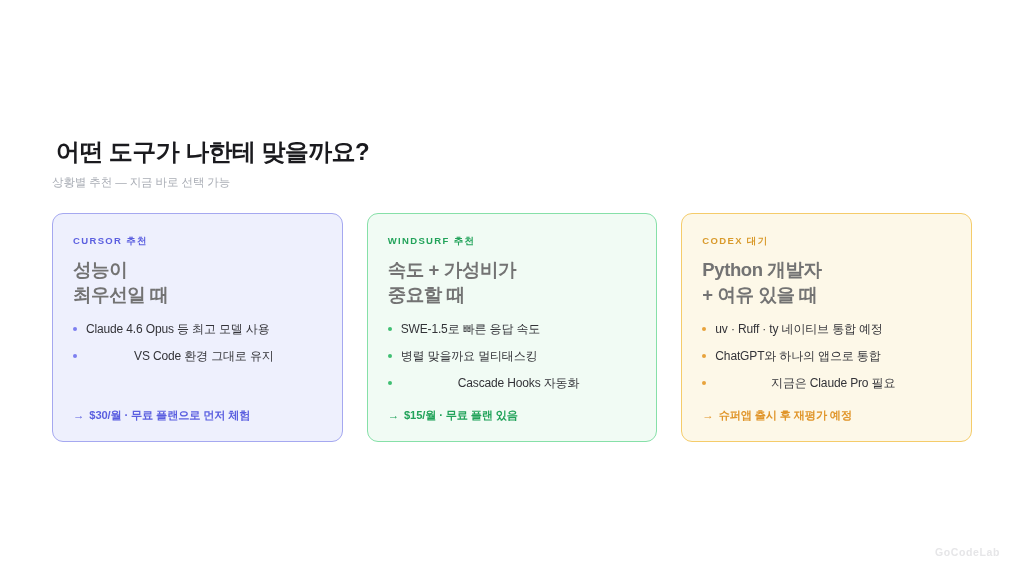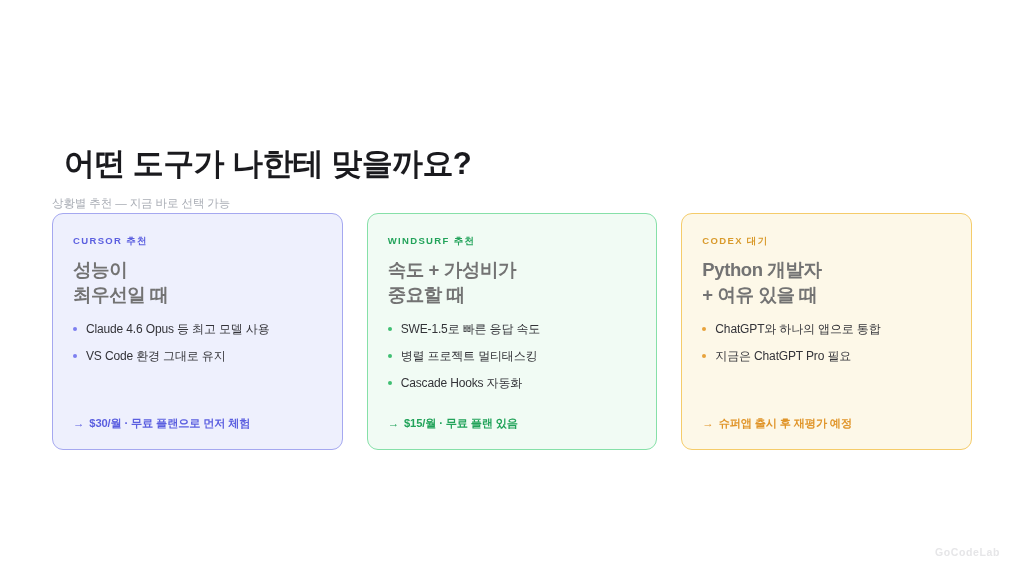--- a/index.html
+++ b/index.html
@@ -22,22 +22,22 @@
   }
 
   
   .header {
     position: absolute;
     left: 52px;
     top: 134px;
     width: 900px;
   }
   .page-title {
-    margin: 12px;
-    font-size: 31px;
+    margin: 4px;
+    font-size: 24px;
     line-height: 1.18;
     font-weight: 700;
     letter-spacing: -0.6px;
     color: #1a1a1e;
     white-space: nowrap;
   }
   .page-subtitle {
     margin: 8px 0 12px 0;
     font-size: 11.5px;
     line-height: 1.4;
@@ -111,21 +111,21 @@
   .bullet {
     position: relative;
     padding-left: 13px;
     font-size: 12px;
     line-height: 1.42;
     letter-spacing: -0.15px;
     color: #333338;
     margin-bottom: 10px;
     white-space: nowrap;
   }
-  .bullet:last-child { margin-bottom: 8px; }
+  .bullet:last-child { margin-bottom: 0; text-align: center; }
   .bullet .dot {
     position: absolute;
     left: 0;
     top: 6px;
     width: 4px;
     height: 4px;
     border-radius: 50%;
     display: block;
   }
   .card-purple .bullet .dot { background: #7c7ff0; }
@@ -199,45 +199,49 @@
       <div class="eyebrow">WINDSURF 추천</div>
       <div class="card-heading">속도 + 가성비가
 중요할 때</div>
       <ul class="bullets">
         <li class="bullet">
           <span class="dot"></span>
           <span>SWE-1.5로 빠른 응답 속도</span>
         </li>
         <li class="bullet">
           <span class="dot"></span>
-          <span>병렬 프로젝트 멀티태스킹</span>
+          <span>병렬 맞을까요 멀티태스킹</span>
         </li>
         <li class="bullet">
           <span class="dot"></span>
           <span>Cascade Hooks 자동화</span>
         </li>
       </ul>
       <div class="cta">
         <span class="arrow">→</span>
         <span>$15/월 · 무료 플랜 있음</span>
       </div>
     </div>
 
     <div class="card card-amber">
       <div class="eyebrow">CODEX 대기</div>
       <div class="card-heading">Python 개발자
 + 여유 있을 때</div>
       <ul class="bullets">
         <li class="bullet">
           <span class="dot"></span>
+          <span>uv · Ruff · ty 네이티브 통합 예정</span>
+        </li>
+        <li class="bullet">
+          <span class="dot"></span>
           <span>ChatGPT와 하나의 앱으로 통합</span>
         </li>
         <li class="bullet">
           <span class="dot"></span>
-          <span>지금은 ChatGPT Pro 필요</span>
+          <span>지금은 Claude Pro 필요</span>
         </li>
       </ul>
       <div class="cta">
         <span class="arrow">→</span>
         <span>슈퍼앱 출시 후 재평가 예정</span>
       </div>
     </div>
 
   </div>
 

